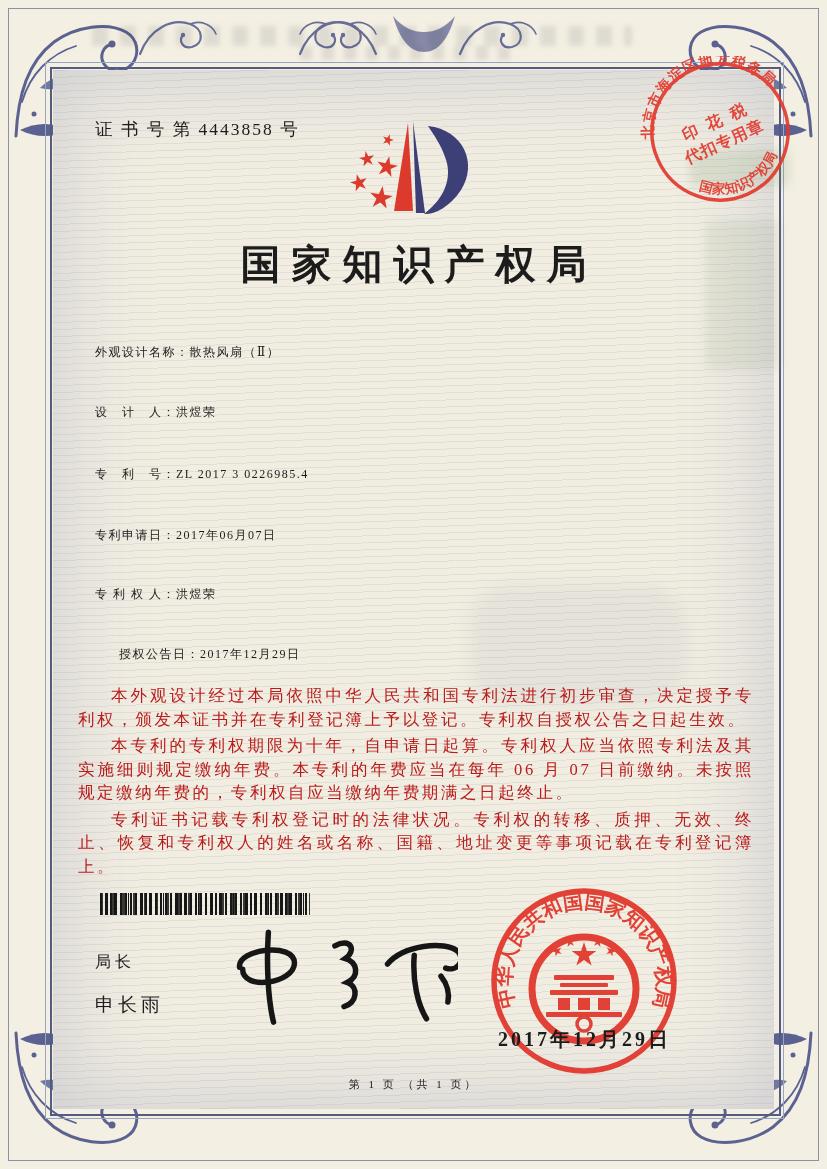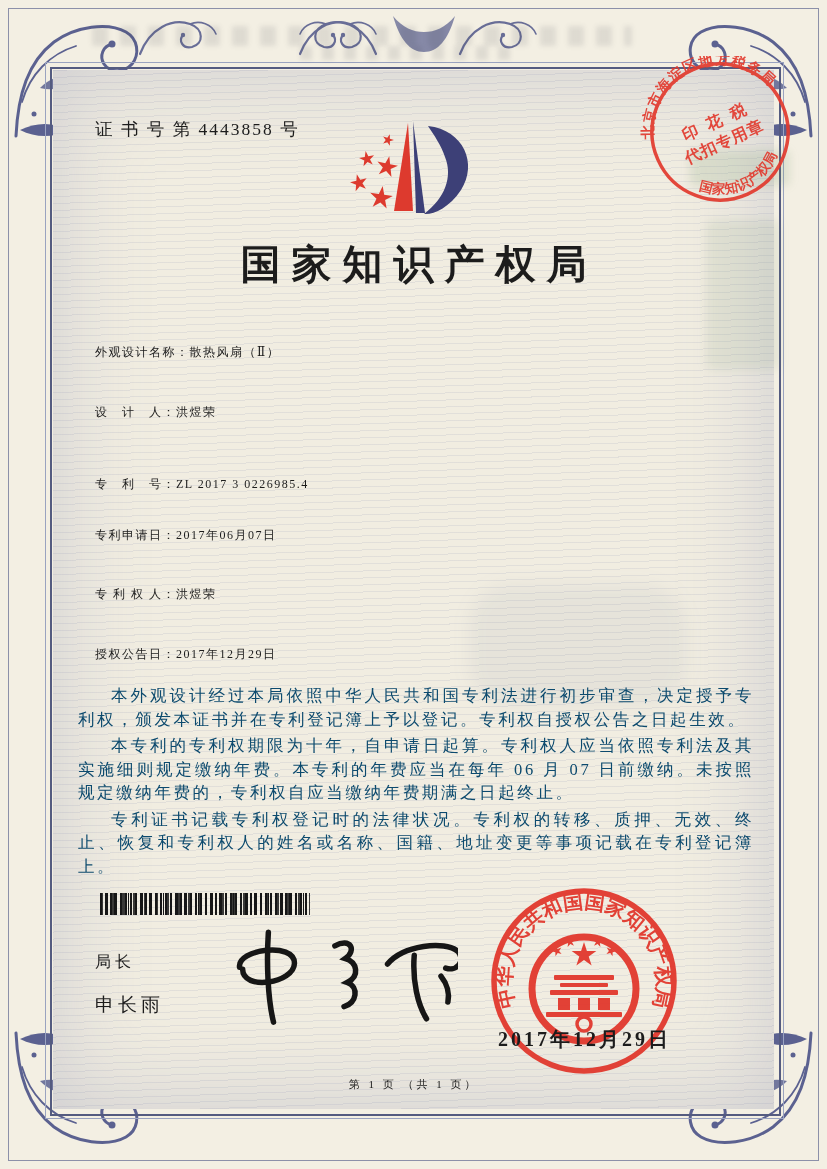--- a/index.html
+++ b/index.html
@@ -41,25 +41,25 @@
   .ghost-green2{left:706px;top:220px;width:74px;height:150px;background:rgba(112,150,100,.11);filter:blur(5px);border-radius:8px;}
   .ghost-blob{left:470px;top:585px;width:215px;height:120px;background:rgba(88,94,124,.07);filter:blur(9px);border-radius:40px;}
 
   .cert-no{position:absolute;left:95px;top:117px;font-size:17.5px;letter-spacing:2px;text-align:center;}
   .title{position:absolute;left:0;top:237px;width:100%;text-align:center;margin:0;
     font-size:40px;font-weight:bold;letter-spacing:11px;text-indent:11px;}
   .logo{position:absolute;left:348px;top:110px;width:150px;height:132px;}
   .tax-stamp{position:absolute;left:640px;top:56px;width:160px;height:152px;opacity:.92;}
 
   .field{position:absolute;left:95px;font-size:12px;letter-spacing:1.5px;white-space:nowrap;}
-  .f0{top:344px;} .f1{top:404px;} .f2{top:476px;} .f3{top:527px;} .f4{top:586px;} .f5{top:646px;}
+  .f0{top:344px;} .f1{top:404px;} .f2{top:466px;} .f3{top:527px;} .f4{top:586px;} .f5{top:646px;margin-left:24px;}
 
   .body-text{position:absolute;left:78px;top:684px;width:676px;}
   .body-text p{margin:0 0 3px 0;font-size:16.5px;line-height:23.5px;letter-spacing:2.6px;
-    text-indent:2em;text-align:justify;color:#0c4a6e;}
+    text-indent:2em;text-align:justify;color:#b91c1c;}
 
   .barcode{position:absolute;left:100px;top:893px;width:210px;height:22px;
     background-image:
       repeating-linear-gradient(90deg,#161616 0 2px,rgba(0,0,0,0) 2px 5px),
       repeating-linear-gradient(90deg,#161616 0 1px,rgba(0,0,0,0) 1px 7px),
       repeating-linear-gradient(90deg,rgba(25,25,25,.85) 0 3px,rgba(0,0,0,0) 3px 11px);}
 
   .director-title{position:absolute;left:95px;top:952px;font-size:16px;letter-spacing:4px;}
   .director-name{position:absolute;left:95px;top:992px;font-size:19px;letter-spacing:4px;}
   .signature{position:absolute;left:208px;top:918px;width:250px;height:122px;}

